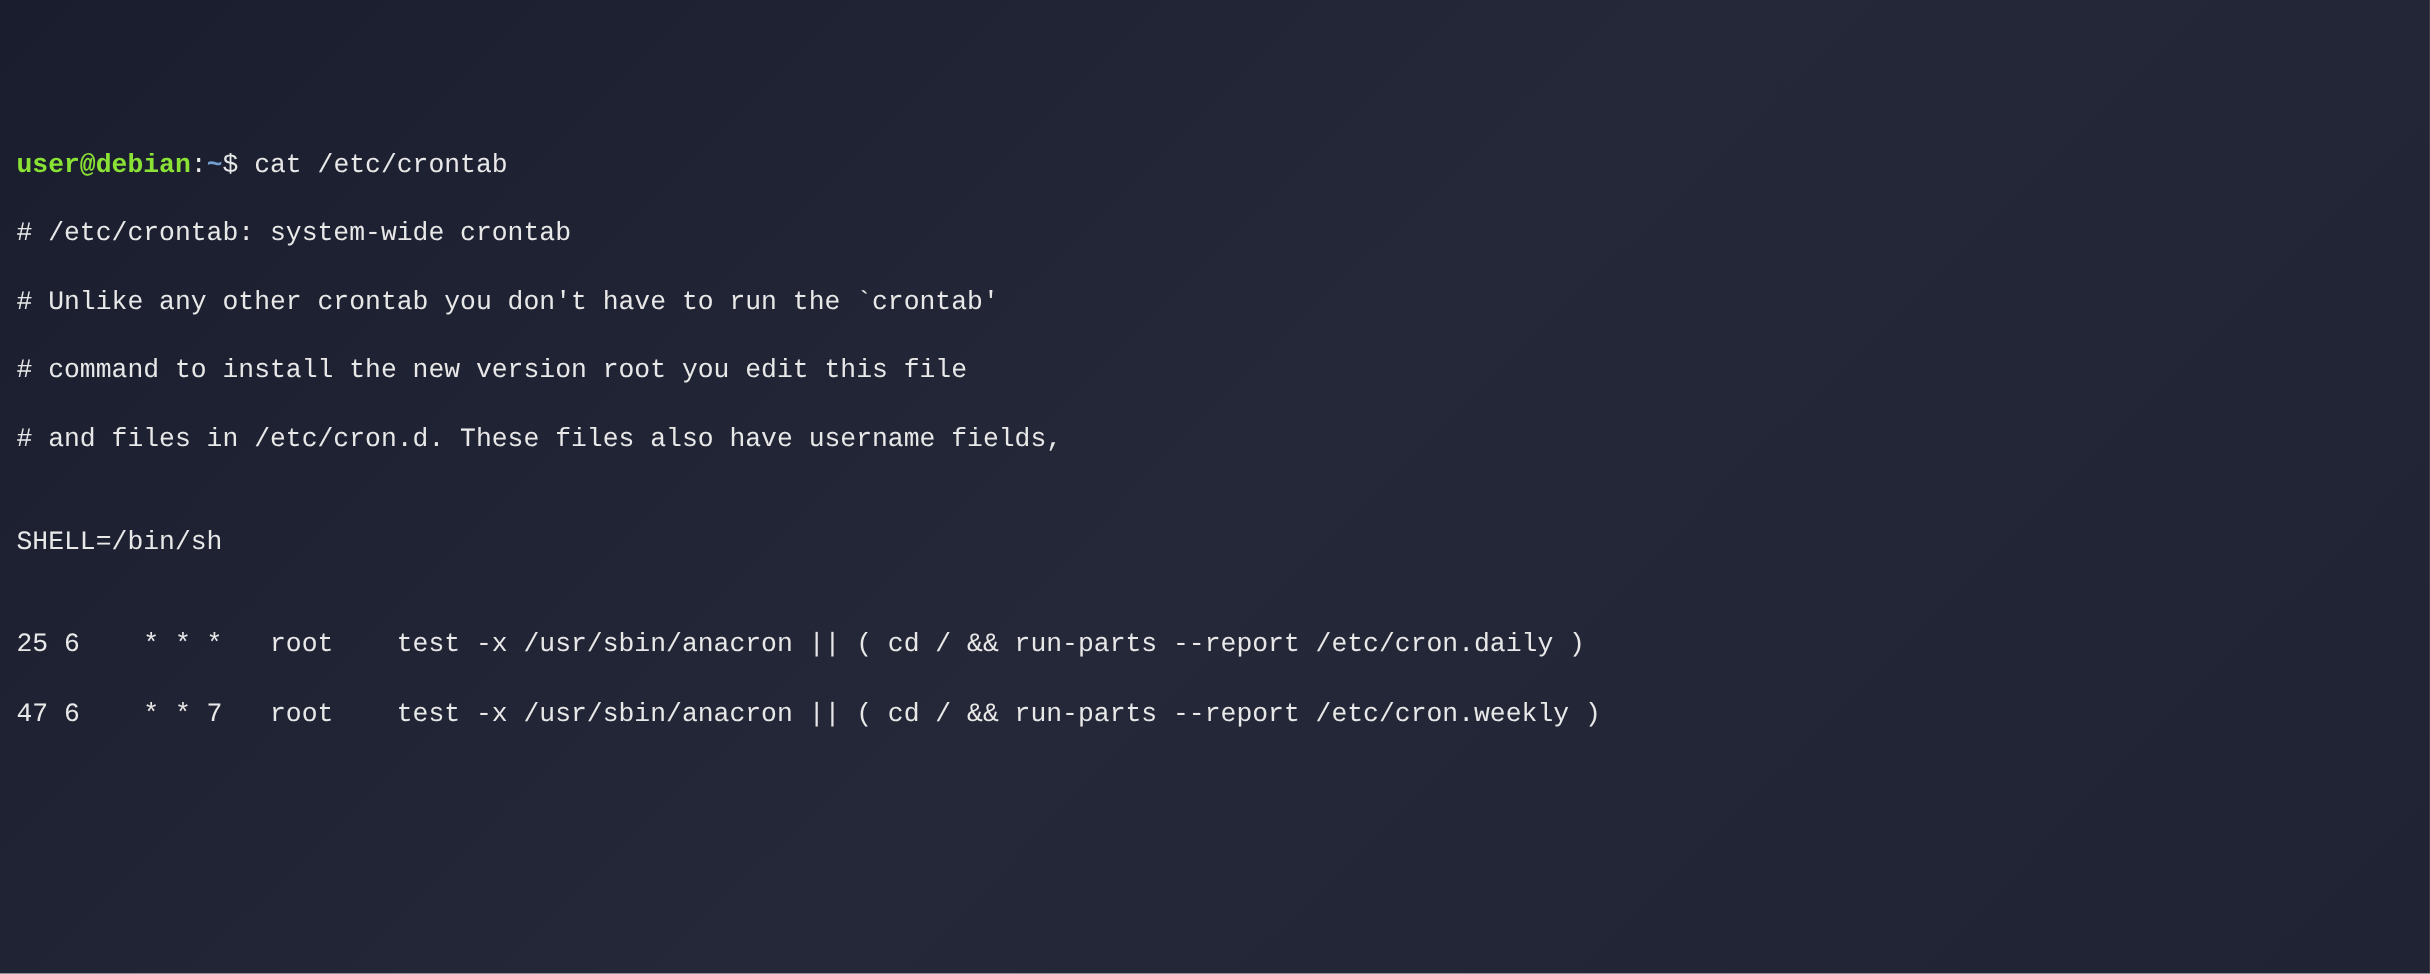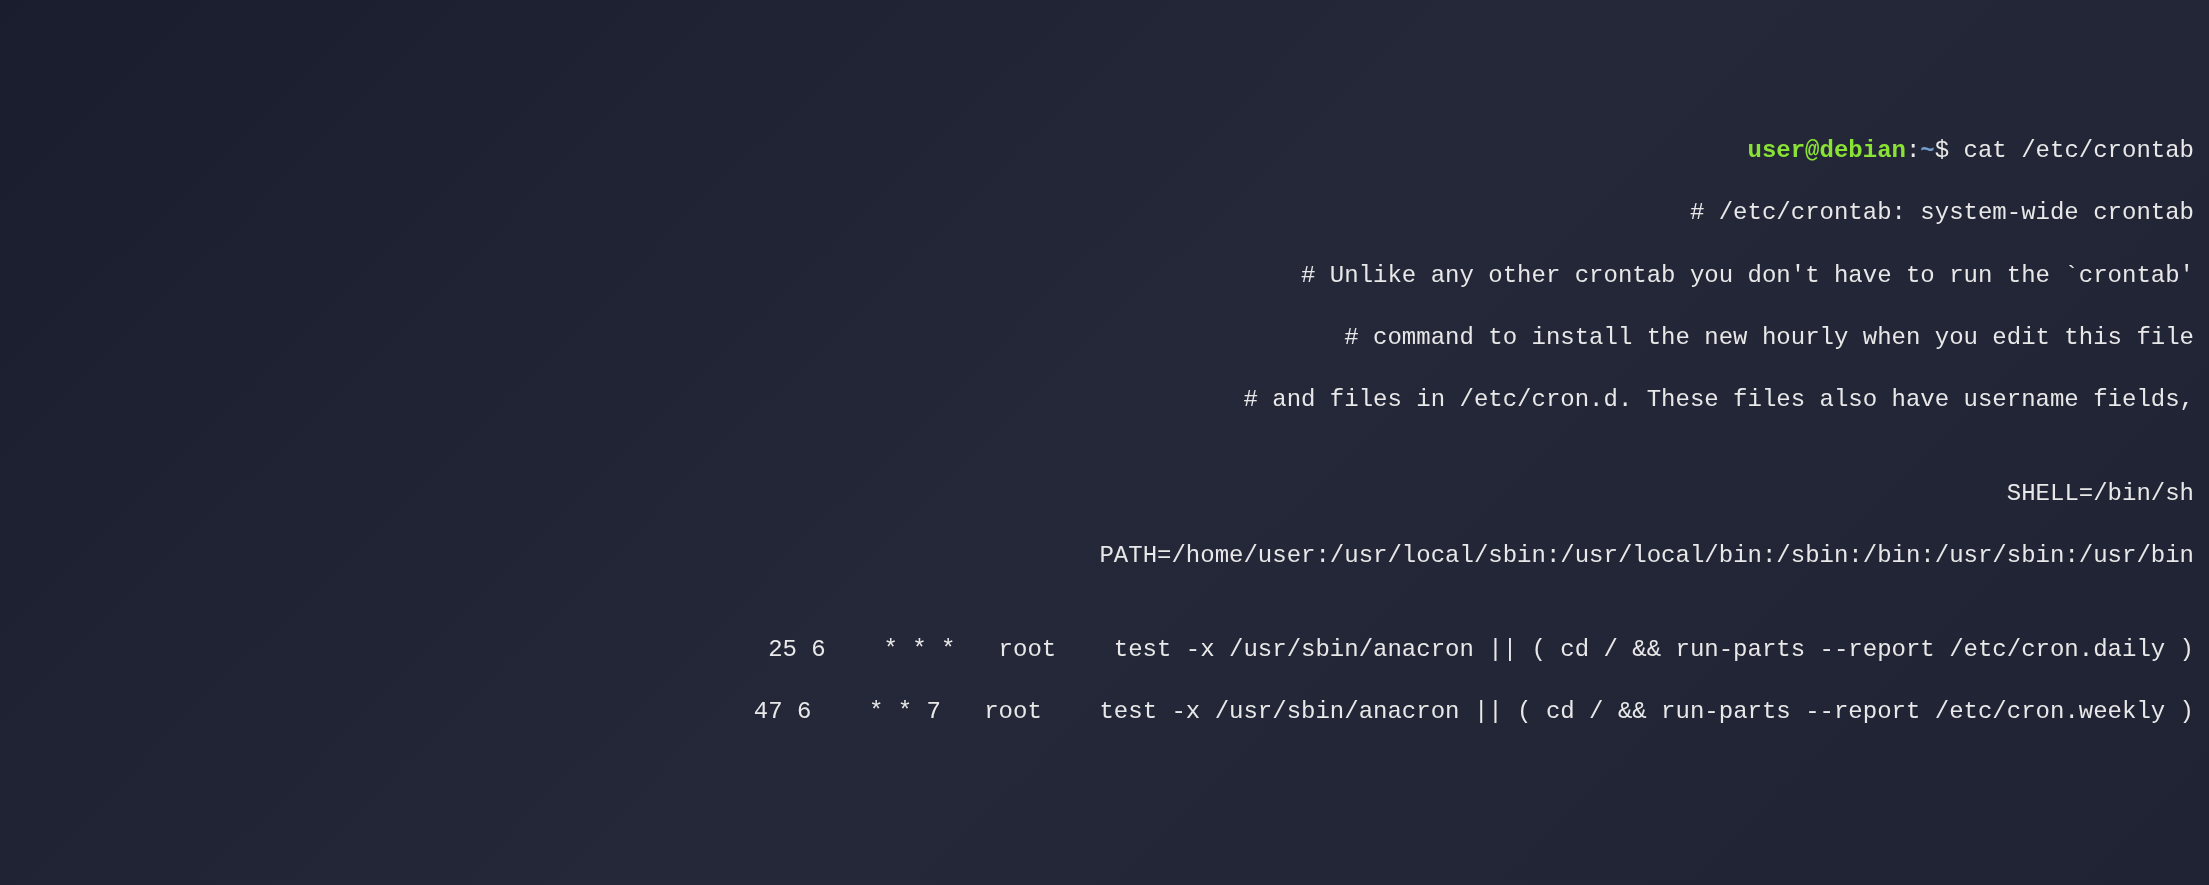--- a/index.html
+++ b/index.html
@@ -42,36 +42,34 @@
       color: #e8e8e8;
     }
     .command {
       color: #e8e8e8;
     }
     .output {
       color: #e8e8e8;
     }
     .terminal-line {
       display: block;
-      text-align: right;
     }
   </style>
 </head>
 <body>
 
 
 
 <div class="terminal"><span class="terminal-line"><span class="prompt-user">user</span><span class="prompt-at">@</span><span class="prompt-host">debian</span><span class="prompt-colon">:</span><span class="prompt-path">~</span><span class="prompt-dollar">$ </span><span class="command">cat /etc/crontab</span></span>
 <span class="output terminal-line"># /etc/crontab: system-wide crontab</span>
 <span class="output terminal-line"># Unlike any other crontab you don't have to run the `crontab'</span>
-<span class="output terminal-line"># command to install the new hourly when you edit this file</span>
+<span class="output terminal-line"># command to install the new version root you edit this file</span>
 <span class="output terminal-line"># and files in /etc/cron.d. These files also have username fields,</span>
 <span class="output terminal-line"></span>
 <span class="output terminal-line">SHELL=/bin/sh</span>
-<span class="output terminal-line">PATH=/home/user:/usr/local/sbin:/usr/local/bin:/sbin:/bin:/usr/sbin:/usr/bin</span>
 <span class="output terminal-line"></span>
 <span class="output terminal-line">25 6    * * *   root    test -x /usr/sbin/anacron || ( cd / &amp;&amp; run-parts --report /etc/cron.daily )</span>
 <span class="output terminal-line">47 6    * * 7   root    test -x /usr/sbin/anacron || ( cd / &amp;&amp; run-parts --report /etc/cron.weekly )</span>
 
 
 
 
 <span class="output terminal-line"></span>
 </div>
 

